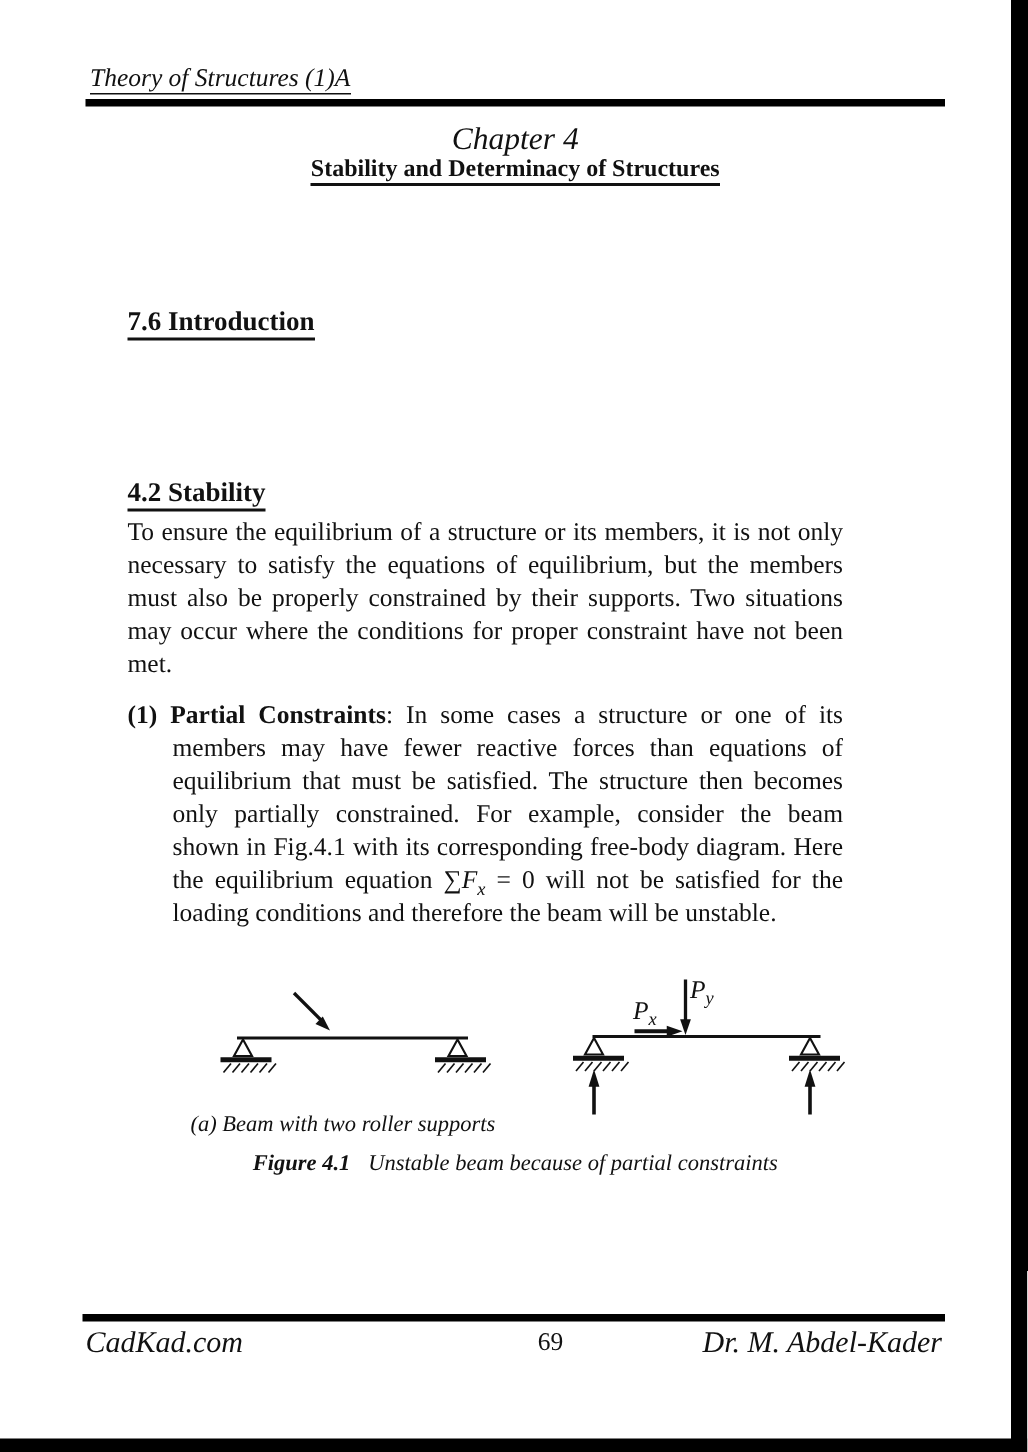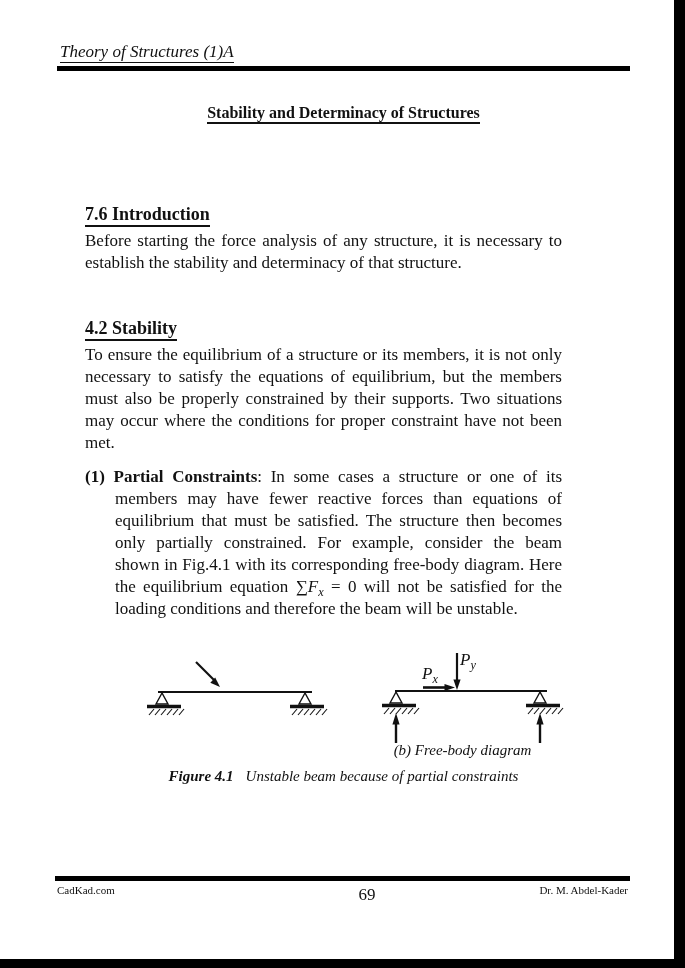--- a/index.html
+++ b/index.html
@@ -9,21 +9,21 @@
   .abs { position:absolute; }
 
   
   .border-right { left:674px; top:0; width:11px; height:968px; background:#000; }
   .border-bottom { left:0; top:959px; width:685px; height:9px; background:#000; }
 
   
   .hdr-txt { font-style:italic; font-size:17px; white-space:nowrap; }
   .hdr-txt .u { border-bottom:1.5px solid #111; padding-bottom:1px; }
   .rule { background:#000; }
-  .ftr-txt { font-size:11px; white-space:nowrap; }
+  .ftr-txt { font-style:italic; font-size:20px; white-space:nowrap; }
   .pageno { font-size:17px; text-align:center; }
 
   
   .chapter { font-style:italic; font-size:21px; text-align:center; }
   .doc-title { font-size:16px; font-weight:bold; text-align:center; }
   .doc-title .u { border-bottom:2.5px solid #111; padding-bottom:1px; }
   .sec-heading { font-size:18px; font-weight:bold; white-space:nowrap; }
   .sec-heading .u { border-bottom:2px solid #111; padding-bottom:1px; }
 
   
@@ -43,28 +43,28 @@
 </head>
 <body>
 
 <div class="page">
 
   <div class="abs hdr-txt" style="left:60px; top:42px;">
     <span class="u">Theory of Structures (1)A</span>
   </div>
   <div class="abs rule" style="left:57px; top:66px; width:573px; height:5px;"></div>
 
+  <div class="abs chapter" style="left:57px; top:80px; width:573px;">Chapter 4</div>
   <div class="abs doc-title" style="left:57px; top:104px; width:573px;">
     <span class="u">Stability and Determinacy of Structures</span>
   </div>
 
   <div class="abs sec-heading" style="left:85px; top:204px;">
     <span class="u">7.6 Introduction</span>
   </div>
-  <p class="abs para" style="left:85px; top:230px; width:477px;">Before starting the force analysis of any structure, it is necessary to establish the stability and determinacy of that structure.</p>
 
   <div class="abs sec-heading" style="left:85px; top:318px;">
     <span class="u">4.2 Stability</span>
   </div>
   <p class="abs para" style="left:85px; top:344px; width:477px;">To ensure the equilibrium of a structure or its members, it is not only necessary to satisfy the equations of equilibrium, but the members must also be properly constrained by their supports. Two situations may occur where the conditions for proper constraint have not been met.</p>
 
   <p class="abs para list" style="left:85px; top:466px; width:477px;">
     <b><span>(1)</span> <span>Partial Constraints</span></b><span>: In some cases a structure or one of its members may have fewer reactive forces than equations of equilibrium that must be satisfied. The structure then becomes only partially constrained. For example, consider the beam shown in Fig.4.1 with its corresponding free-body diagram. Here the equilibrium equation </span><span class="eq"><span>∑</span><i>F</i><sub><i>x</i></sub><span> = 0</span></span><span> will not be satisfied for the loading conditions and therefore the beam will be unstable.</span>
   </p>
 
@@ -154,21 +154,21 @@
     </g>
   </svg>
 
   <div class="abs fig-label" style="left:422px; top:664px;">
     <i>P</i><sub>x</sub>
   </div>
   <div class="abs fig-label" style="left:460px; top:650px;">
     <i>P</i><sub>y</sub>
   </div>
 
-  <div class="abs fig-sub-caption" style="left:380px; top:742px; width:165px;">(b) Free-body diagram</div>
+  <div class="abs fig-sub-caption" style="left:127px; top:742px; width:195px;">(a) Beam with two roller supports</div>
 
   <div class="abs fig-caption" style="left:57px; top:768px; width:573px;">
     <span class="fig-num">Figure 4.1</span><span>Unstable beam because of partial constraints</span>
   </div>
 
   <div class="abs rule" style="left:55px; top:876px; width:575px; height:5px;"></div>
   <div class="abs ftr-txt" style="left:57px; top:884px;">CadKad.com</div>
   <div class="abs pageno" style="left:57px; top:885px; width:620px;">69</div>
   <div class="abs ftr-txt" style="right:57px; top:884px;">Dr. M. Abdel-Kader</div>
 

